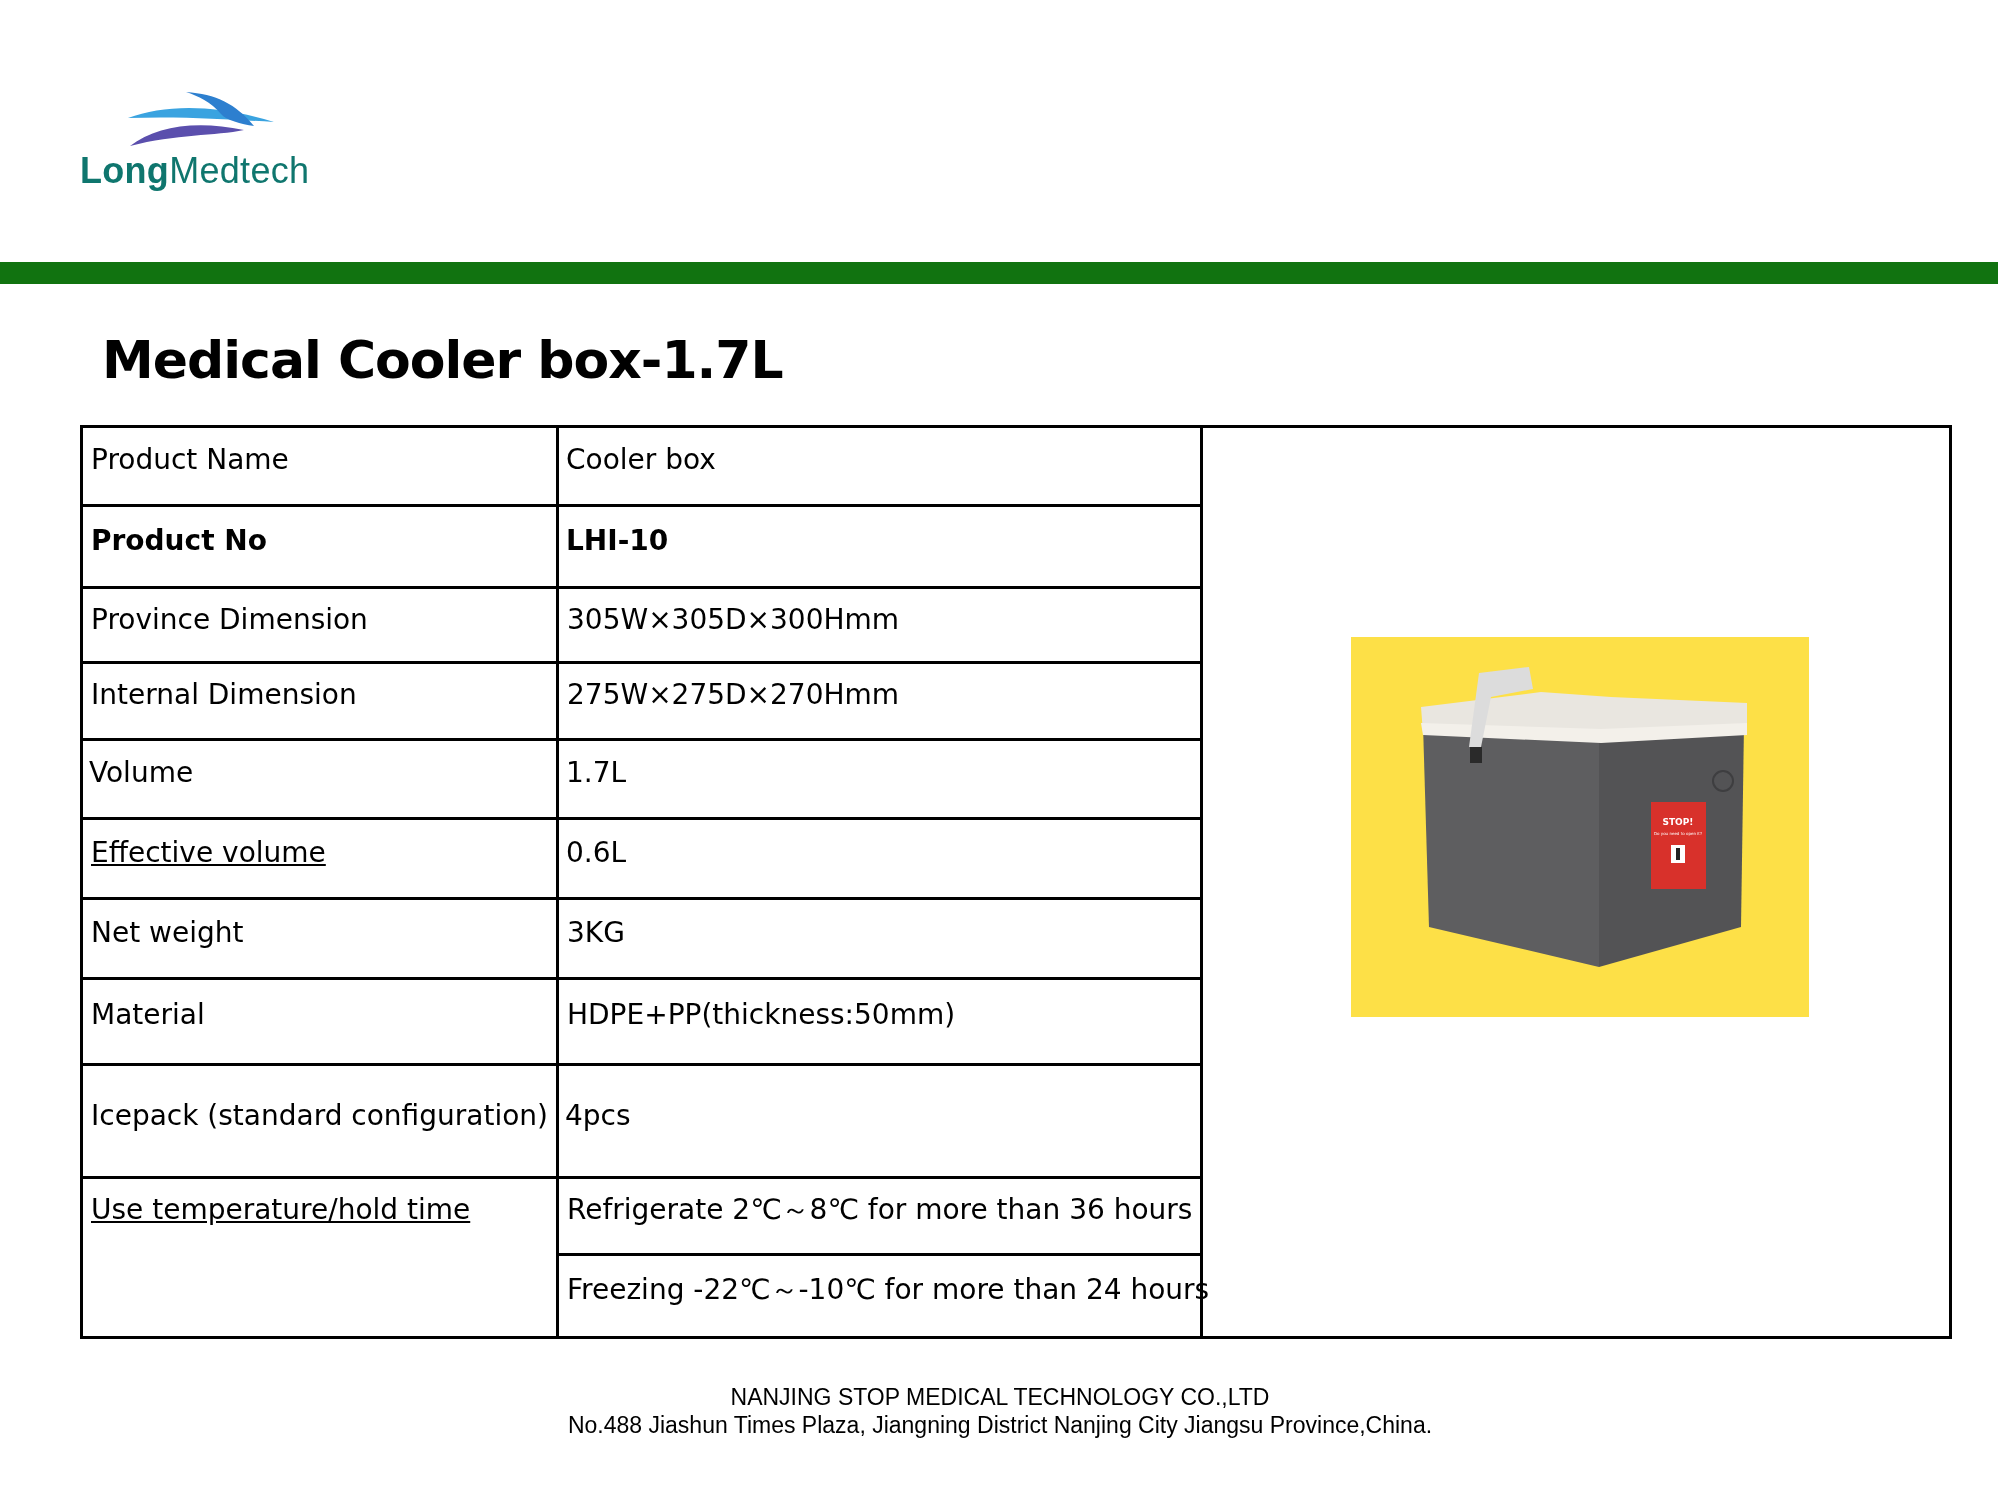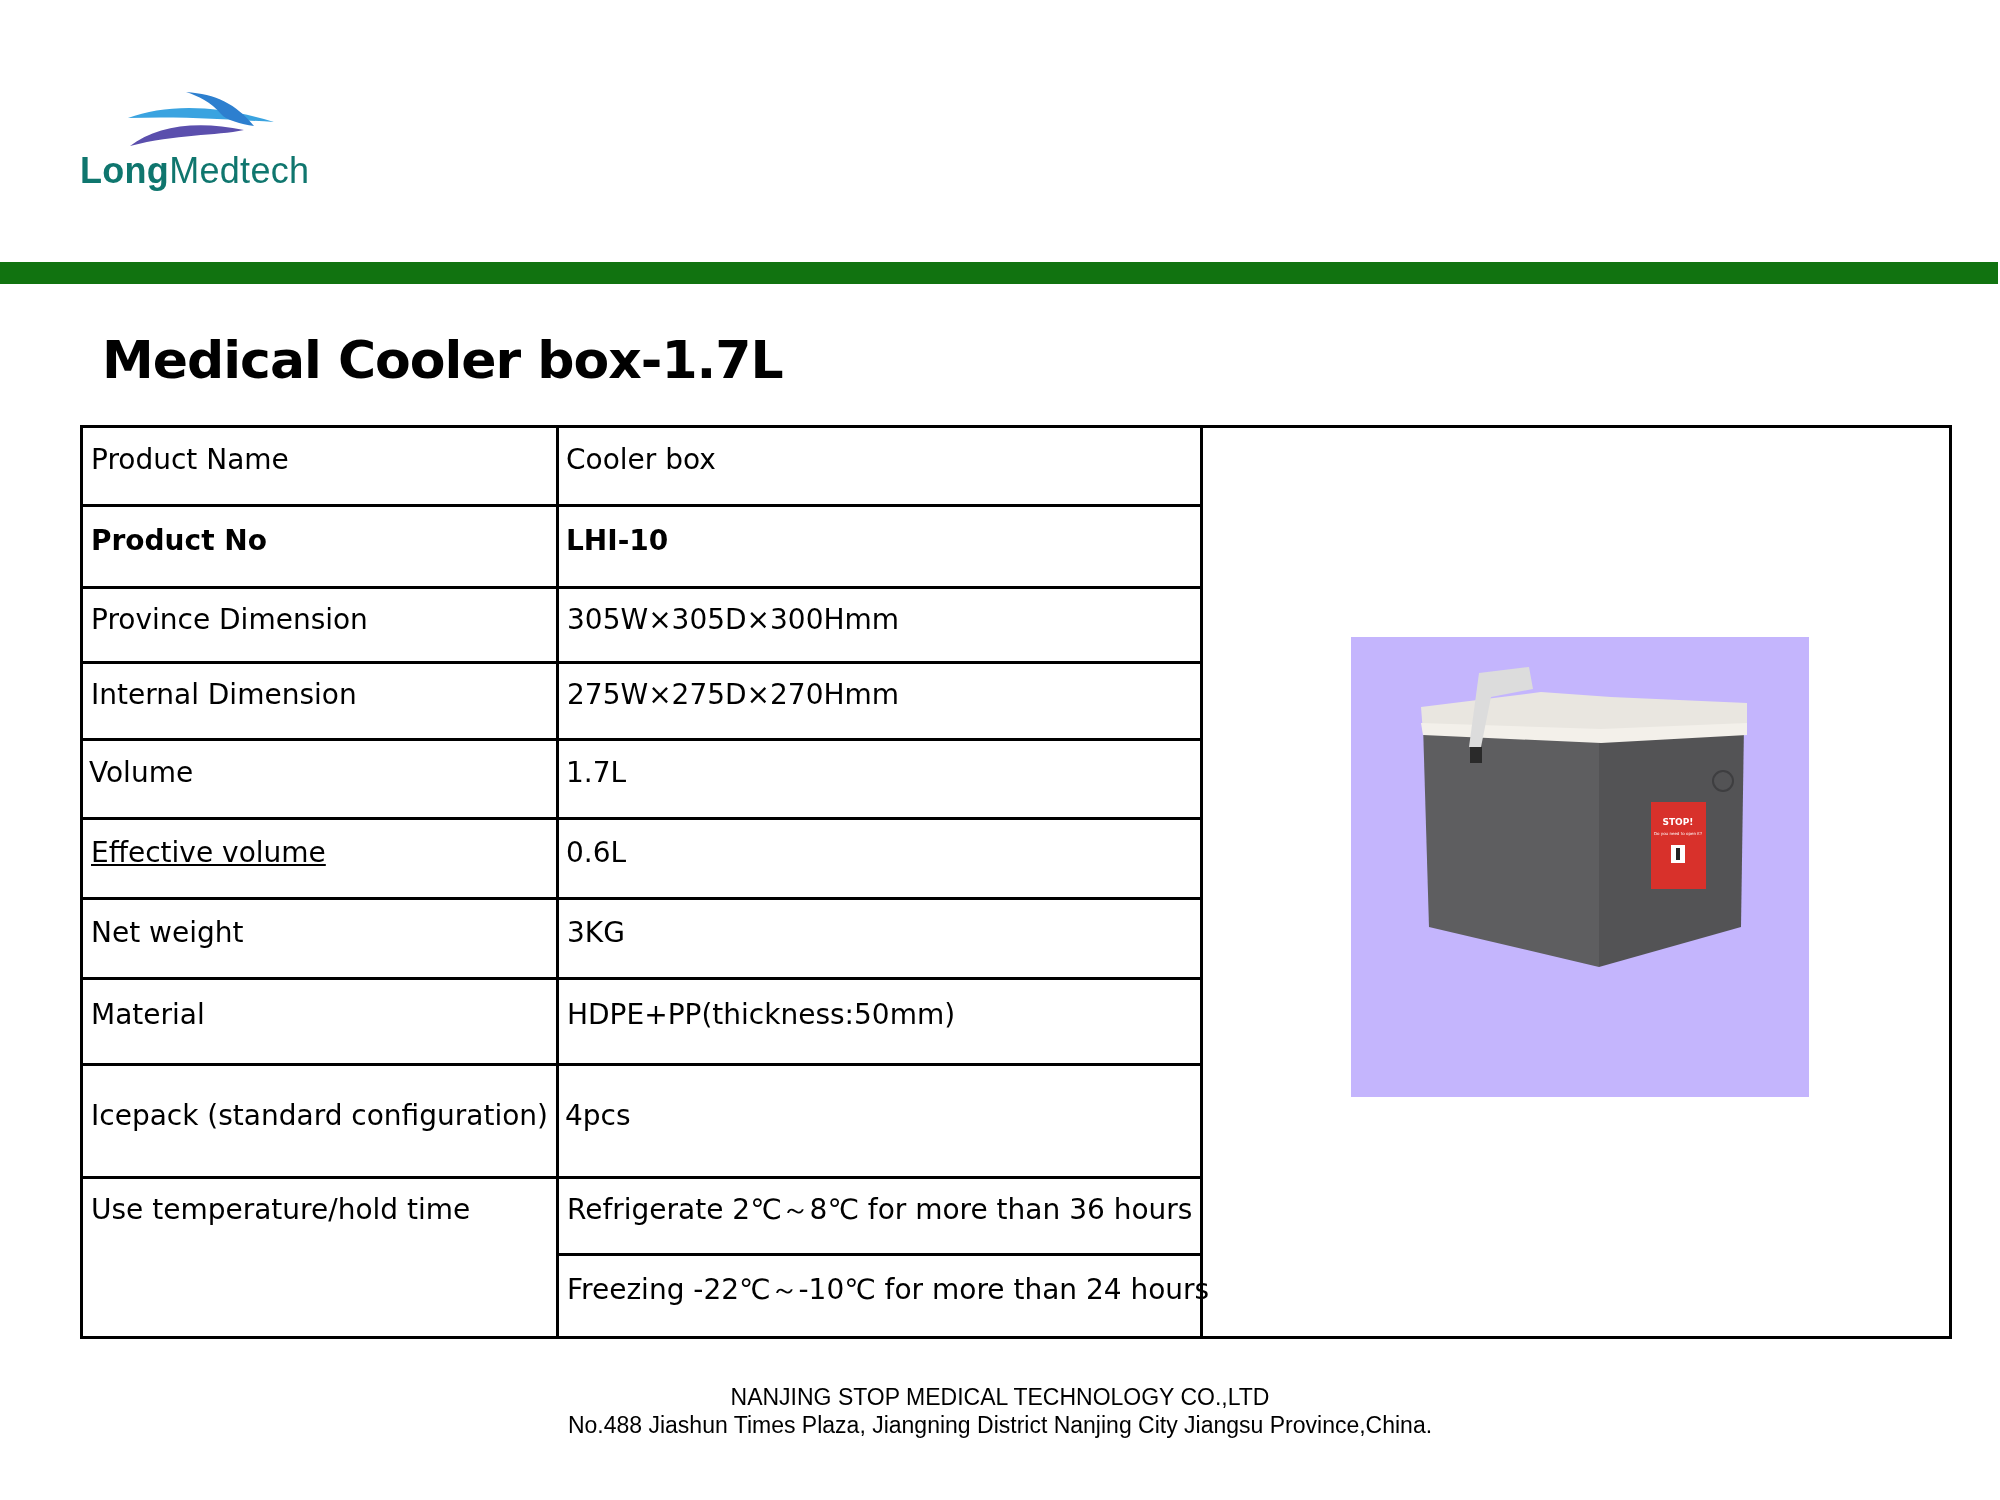--- a/index.html
+++ b/index.html
@@ -8,21 +8,21 @@
   .logo svg { position:absolute; left:48px; top:2px; }
   .logo-text { position:absolute; left:2px; top:62px; font-family:"Liberation Sans", sans-serif; font-size:36px; color:#0f766e; letter-spacing:0.3px; white-space:nowrap; }
   .logo-text .b { font-weight:bold; }
   .green-bar { position:absolute; left:0; top:262px; width:1998px; height:22px; background:#117310; }
   .title { position:absolute; left:102px; top:330px; font-family:"DejaVu Sans", sans-serif; font-weight:bold; font-size:52px; letter-spacing:-1px; white-space:nowrap; }
   .spec { position:absolute; left:80px; top:425px; width:1872px; height:914px; border:3px solid #000; box-sizing:border-box; }
   .vline { position:absolute; top:0; bottom:0; width:3px; background:#000; }
   .hline { position:absolute; height:3px; background:#000; }
   .cell { position:absolute; font-size:28px; white-space:nowrap; line-height:34px; }
   .bold { font-weight:bold; }
-  .photo { position:absolute; left:1351px; top:637px; width:458px; height:460px; background:#c4b5fd; }
+  .photo { position:absolute; left:1351px; top:637px; width:458px; height:380px; background:#fde047; }
   .footer { position:absolute; left:0; width:2000px; top:1383px; text-align:center; font-family:"Liberation Sans", sans-serif; font-size:23px; line-height:28px; }
   .footer div { white-space:nowrap; }
 </style>
 </head>
 <body>
 
 <div class="logo">
   <svg width="150" height="58" viewBox="0 0 150 58">
     <path d="M2 28 C40 14, 90 14, 148 32 C110 30, 60 26, 2 28 Z" fill="#3aa3e0"></path>
     <path d="M60 2 C90 4, 110 14, 128 36 C115 34, 100 30, 95 24 C85 12, 72 6, 60 2 Z" fill="#2d7fcf"></path>
@@ -53,21 +53,21 @@
 
   <div class="cell" style="left:8px;top:15px;">Product Name</div>
   <div class="cell bold" style="left:8px;top:96px;">Product No</div>
   <div class="cell" style="left:8px;top:175px;">Province Dimension</div>
   <div class="cell" style="left:8px;top:250px;">Internal Dimension</div>
   <div class="cell" style="left:6px;top:328px;">Volume</div>
   <div class="cell" style="left:8px;top:408px;text-decoration:underline;">Effective volume</div>
   <div class="cell" style="left:8px;top:488px;">Net weight</div>
   <div class="cell" style="left:8px;top:570px;">Material</div>
   <div class="cell" style="left:8px;top:671px;">Icepack (standard configuration)</div>
-  <div class="cell" style="left:8px;top:765px;">Use temperature/hold time</div>
+  <div class="cell" style="left:8px;top:765px;text-decoration:underline;">Use temperature/hold time</div>
 
   <div class="cell" style="left:483px;top:15px;">Cooler box</div>
   <div class="cell bold" style="left:483px;top:96px;">LHI-10</div>
   <div class="cell" style="left:484px;top:175px;">305W×305D×300Hmm</div>
   <div class="cell" style="left:484px;top:250px;text-align:center;">275W×275D×270Hmm</div>
   <div class="cell" style="left:483px;top:328px;">1.7L</div>
   <div class="cell" style="left:483px;top:408px;">0.6L</div>
   <div class="cell" style="left:484px;top:488px;">3KG</div>
   <div class="cell" style="left:484px;top:570px;">HDPE+PP(thickness:50mm)</div>
   <div class="cell" style="left:482px;top:671px;">4pcs</div>

